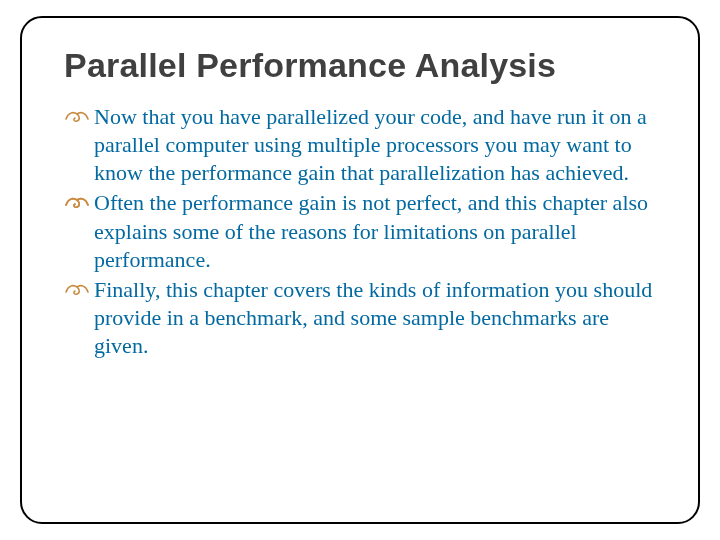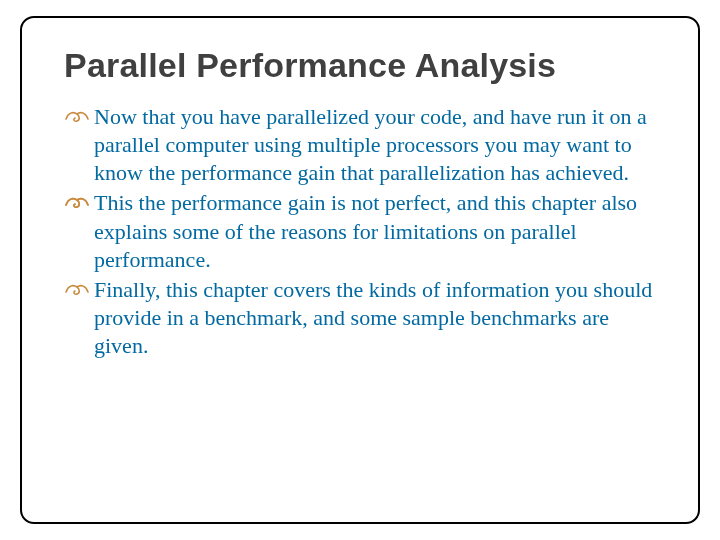--- a/index.html
+++ b/index.html
@@ -4,21 +4,21 @@
 <style>
   * { margin: 0; padding: 0; box-sizing: border-box; }
   html, body { width: 720px; height: 540px; background: #ffffff; font-family: "Times New Roman", Times, serif; }
   .slide {
     position: absolute;
     left: 20px;
     top: 16px;
     width: 680px;
     height: 508px;
     border: 2px solid #000;
-    border-radius: 14px;
+    border-radius: 22px;
     padding: 28px 42px 28px 42px;
   }
   .title {
     font-family: Arial, Helvetica, sans-serif;
     font-weight: 700;
     font-size: 34px;
     color: #404040;
     margin-bottom: 18px;
     letter-spacing: 0.2px;
   }
@@ -63,21 +63,21 @@
             <path d="M2 12 C 4 6, 9 4, 13 7 C 16 9, 16 13, 13 14 C 10 15, 9 12, 11 11 M13 7 C 17 4, 22 6, 24 12" fill="none" stroke="currentColor" stroke-width="1.6" stroke-linecap="round"></path>
           </svg>
       </span>
     </li>
     <li>
       <span class="bullet-icon">
         <svg viewBox="0 0 26 20">
             <path d="M2 12 C 4 6, 9 4, 13 7 C 16 9, 16 13, 13 14 C 10 15, 9 12, 11 11 M13 7 C 17 4, 22 6, 24 12" fill="none" stroke="currentColor" stroke-width="1.6" stroke-linecap="round"></path>
           </svg>
       </span>
-      <span>This the performance gain is not perfect, and this chapter also explains some of the reasons for limitations on parallel performance.</span>
+      <span>Often the performance gain is not perfect, and this chapter also explains some of the reasons for limitations on parallel performance.</span>
     </li>
     <li>
       <span class="bullet-icon">
         <svg viewBox="0 0 26 20">
             <path d="M2 12 C 4 6, 9 4, 13 7 C 16 9, 16 13, 13 14 C 10 15, 9 12, 11 11 M13 7 C 17 4, 22 6, 24 12" fill="none" stroke="currentColor" stroke-width="1.6" stroke-linecap="round"></path>
           </svg>
       </span>
       <span>Finally, this chapter covers the kinds of information you should provide in a benchmark, and some sample benchmarks are given.</span>
     </li>
   </ul>

